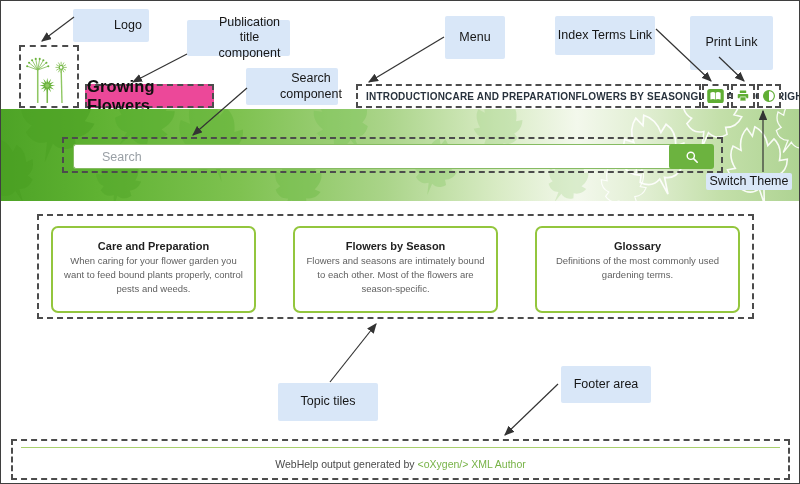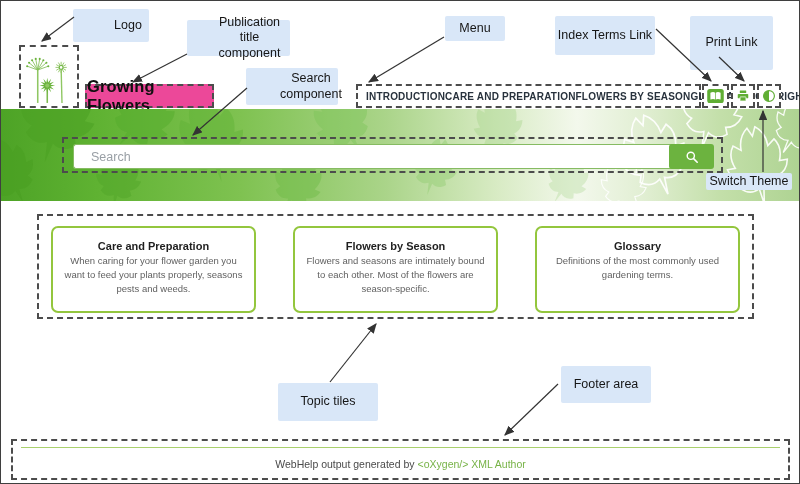--- a/index.html
+++ b/index.html
@@ -25,21 +25,21 @@
 
   
   .banner{position:absolute;left:0;top:108px;width:800px;height:92px;
     background:linear-gradient(to right,#4da326 0%,#5fb232 12%,#7fc251 30%,#aad489 48%,
       #d8ebc4 62%,#f3f8ec 72%,#e2efd4 80%,#c3dfa9 90%,#aed392 100%);
     overflow:hidden;}
   .banner svg.leaves{position:absolute;left:0;top:0;}
   .search-box{left:61px;top:136px;width:661px;height:36px;z-index:2;}
   .search-wrap{position:absolute;left:9px;top:5px;right:7px;height:25px;display:flex;}
   .search-input{flex:1;height:25px;box-sizing:border-box;border:1px solid #86bb62;border-right:none;
-    border-radius:3px 0 0 3px;padding:0 17px;font-size:12.5px;color:#333;outline:none;
+    border-radius:3px 0 0 3px;padding:0 28px;font-size:12.5px;color:#333;outline:none;
     font-family:"Liberation Sans",sans-serif;}
   .search-input::placeholder{color:#9aa0a6;}
   .search-btn{width:45px;height:25px;border:none;background:#6cb33f;border-radius:3px;
     margin-left:-3px;display:flex;align-items:center;justify-content:center;cursor:pointer;padding:0;}
 
   
   .tiles-box{left:36px;top:213px;width:717px;height:105px;display:flex;
     justify-content:space-between;padding:10px 12px 8px 12px;background:#fff;}
   .tile{width:205px;height:87px;box-sizing:border-box;border:2px solid #93c63d;border-radius:7px;
     background:#fff;text-align:center;padding:12px 10px 0 10px;cursor:pointer;}
@@ -51,21 +51,21 @@
   .footer-line{position:absolute;left:8px;right:8px;top:6px;height:0;border-top:1.5px solid #a9d06c;}
   .footer-text{position:absolute;left:0;right:0;top:17px;text-align:center;font-size:10.5px;color:#4a4a4a;}
   .footer-text .gen-link{color:#77b347;cursor:pointer;margin-left:3px;}
 
   
   .callout{position:absolute;background:#d9e7f8;color:#161616;font-size:12.5px;
     display:flex;align-items:center;justify-content:center;text-align:center;
     border-radius:2px;line-height:1.25;z-index:5;padding:2px;box-sizing:border-box;}
   .co-logo{left:72px;top:8px;width:76px;height:33px;padding-left:36px;}
   .co-pub{left:186px;top:19px;width:103px;height:36px;padding-left:24px;}
-  .co-menu{left:444px;top:15px;width:60px;height:25px;}
+  .co-menu{left:444px;top:15px;width:60px;height:43px;}
   .co-index{left:554px;top:15px;width:100px;height:39px;}
   .co-print{left:689px;top:15px;width:83px;height:54px;}
   .co-search{left:245px;top:67px;width:92px;height:37px;padding-left:40px;}
   .co-theme{left:705px;top:172px;width:86px;height:17px;}
   .co-tiles{left:277px;top:382px;width:100px;height:38px;}
   .co-footer{left:560px;top:365px;width:90px;height:37px;}
 
   .arrows{position:absolute;left:0;top:0;z-index:6;pointer-events:none;}
 </style>
 </head>
@@ -188,21 +188,21 @@
           <circle cx="8.5" cy="8.5" r="4.5" fill="none" stroke="#fff" stroke-width="1.8"></circle>
           <line x1="12" y1="12" x2="16.5" y2="16.5" stroke="#fff" stroke-width="2" stroke-linecap="round"></line>
         </svg>
       </button>
     </div>
   </div>
 
   <div class="dashed tiles-box">
     <div class="tile">
       <h3>Care and Preparation</h3>
-      <p>When caring for your flower garden you want to feed your plants properly, seasons pests and weeds.</p>
+      <p>When caring for your flower garden you want to feed bound plants properly, control pests and weeds.</p>
     </div>
     <div class="tile">
       <h3>Flowers by Season</h3>
       <p>Flowers and seasons are intimately bound to each other. Most of the flowers are season-specific.</p>
     </div>
     <div class="tile">
       <h3>Glossary</h3>
       <p>Definitions of the most commonly used gardening terms.</p>
     </div>
   </div>

